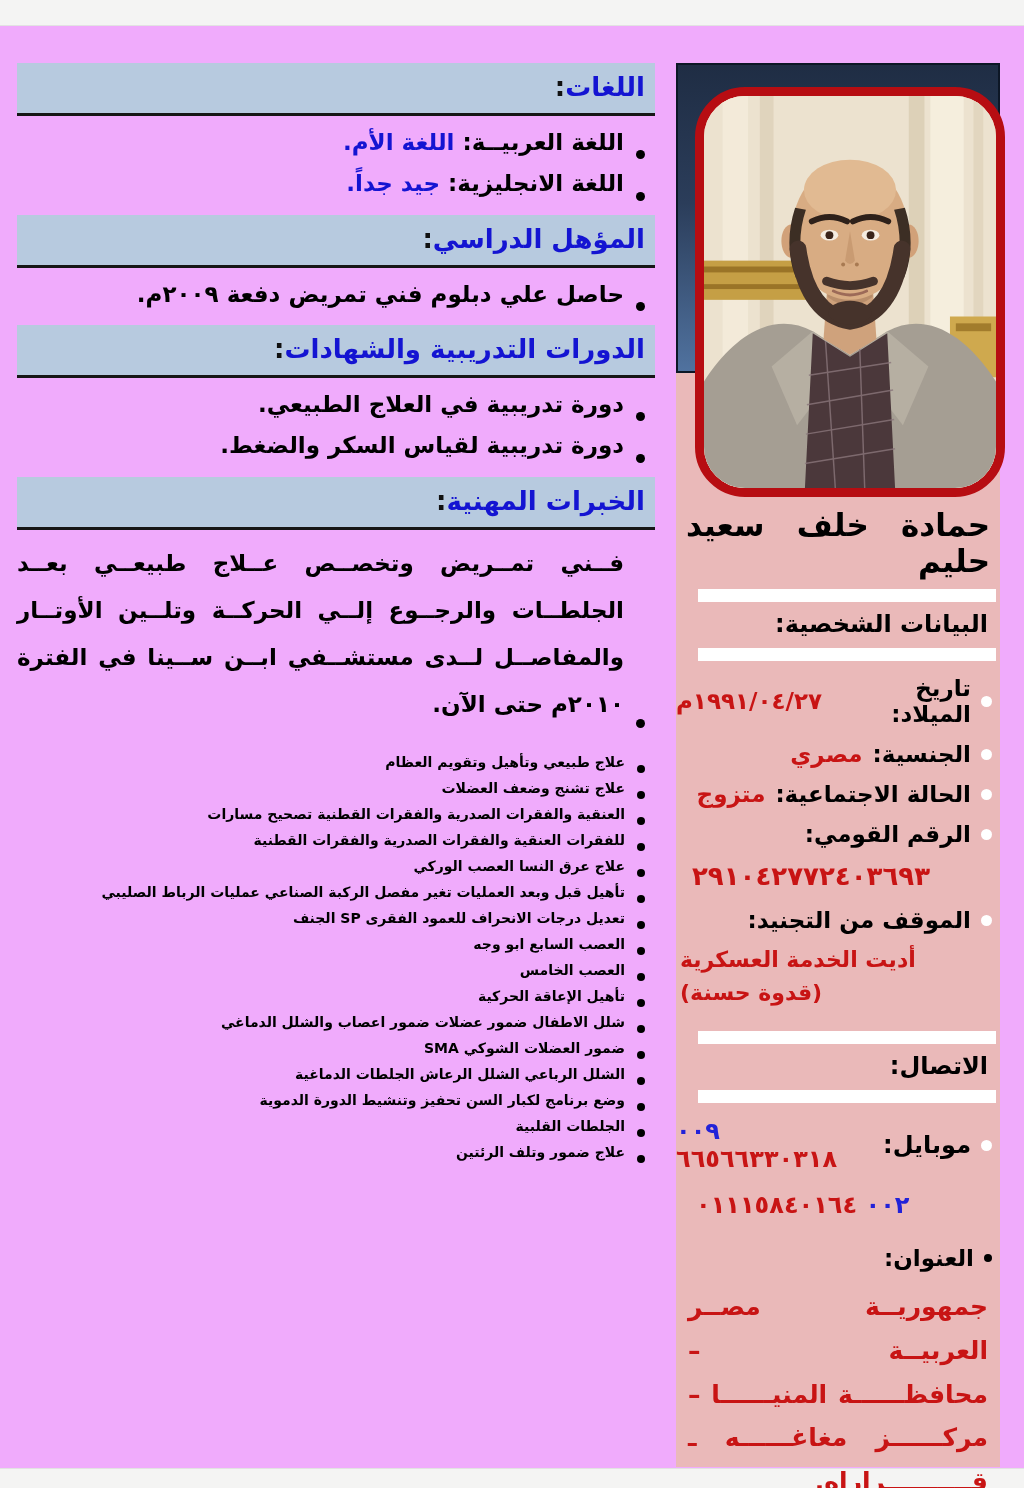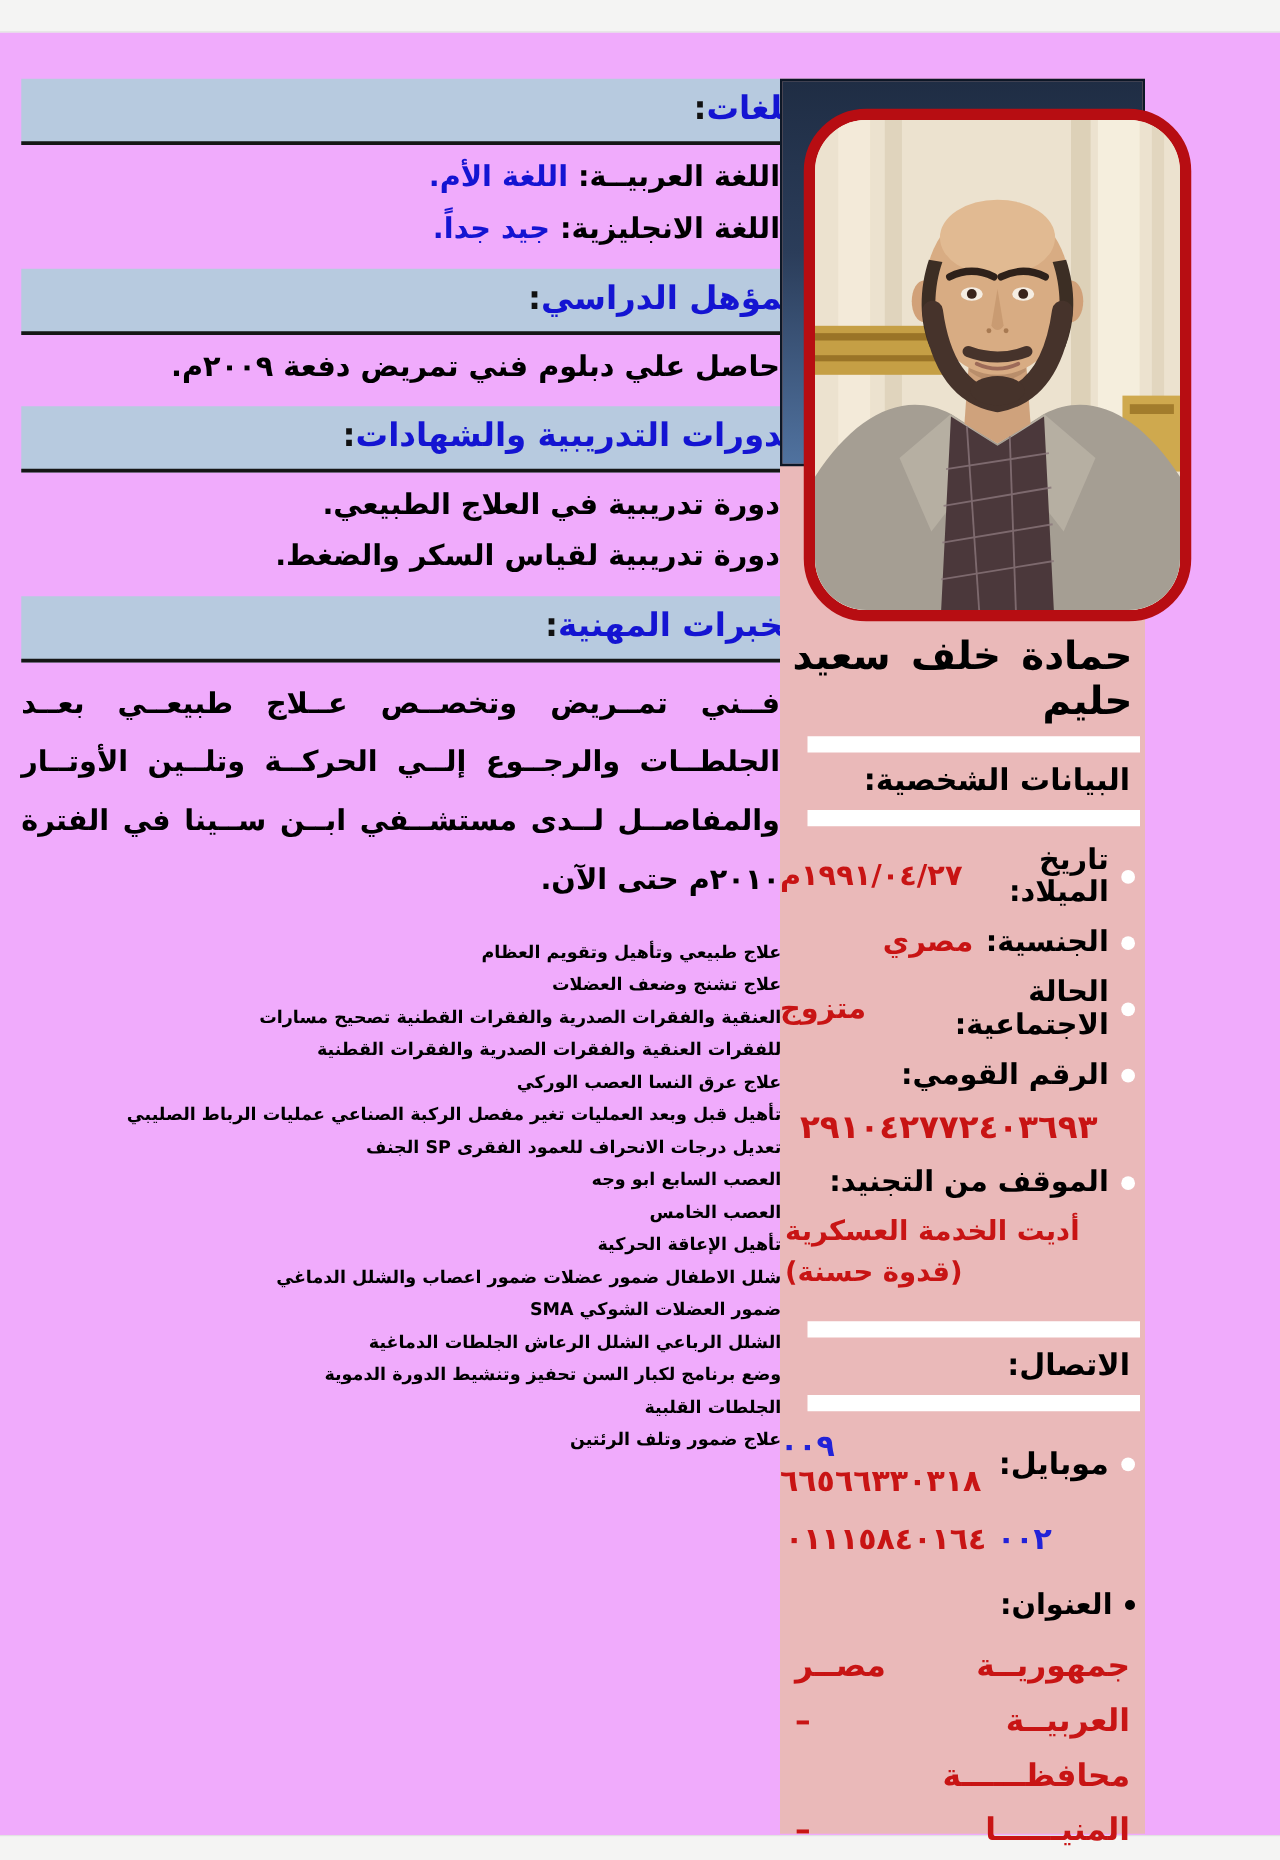--- a/index.html
+++ b/index.html
@@ -17,40 +17,40 @@
   .items{padding:10px 10px 6px 0;}
   .item{display:flex;align-items:flex-end;gap:12px;margin:0 0 8px 0;font-size:23px;color:#000;line-height:1.45;}
   .item .dot{flex:0 0 auto;width:9px;height:9px;border-radius:50%;background:#000;margin-top:12px;}
   .item .txt{flex:1 1 auto;text-align:right;}
   .blue-val{color:#1414d2;}
   .exp .txt{text-align:justify;line-height:2.05;}
   .skills .item{margin-bottom:5px;font-size:14px;line-height:1.5;}
   .skills .item .dot{width:8px;height:8px;margin-top:11px;}
 
   
-  .sidebar{position:absolute;left:624px;top:63px;width:292px;height:1404px;background:#eab9b9;}
+  .sidebar{position:absolute;left:676px;top:63px;width:324px;height:1404px;background:#eab9b9;}
   .photo-zone{position:relative;height:434px;}
   .navy{position:absolute;top:0;left:0;right:0;height:310px;border:2px solid #0d1726;box-sizing:border-box;
         background:linear-gradient(180deg,#1f2d44 0%,#2b3d5a 45%,#50729f 100%);}
   .photo-frame{position:absolute;top:24px;left:19px;width:310px;height:410px;box-sizing:border-box;
         border:9px solid #b70d12;border-radius:50px;overflow:hidden;background:#ece2cf;z-index:2;}
   .photo-frame svg{display:block;width:100%;height:100%;}
   .name{margin:10px 10px 0 10px;font-size:31px;color:#000;text-align:justify;text-align-last:justify;}
   .wbar{height:13px;background:#fff;margin:10px 4px 8px 22px;}
   .side-title{font-size:24px;color:#000;padding-right:12px;}
   .sitem{display:flex;align-items:center;gap:10px;margin:14px 8px 14px 0;font-size:23px;color:#000;}
   .sitem .wdot{flex:0 0 auto;width:11px;height:11px;border-radius:50%;background:#fff;}
   .sitem .bdot{flex:0 0 auto;width:8px;height:8px;border-radius:50%;background:#000;}
   .red{color:#c81414;}
   .blue{color:#2222d8;}
   .idnum{font-size:26px;text-align:left;padding:0 0 2px 16px;letter-spacing:.5px;}
   .mil{font-size:22px;text-align:left;margin:8px 4px;}
   .ltr{direction:ltr;unicode-bidi:isolate;}
   .mobile-line1{font-size:24px;}
-  .mobile-line2{font-size:24px;text-align:left;padding-left:4px;margin:18px 0 6px 0;}
+  .mobile-line2{font-size:24px;text-align:left;padding-left:20px;margin:18px 0 6px 0;}
   .addr-line{font-size:25px;text-align:justify;text-align-last:justify;padding:0 12px;line-height:1.75;}
   .addr-block{margin-top:12px;}
   .contact-gap{margin-top:26px;}
 </style>
 </head>
 <body>
 
 <div class="page">
   <div class="edge-band top"></div>
   <div class="edge-band bottom"></div>

